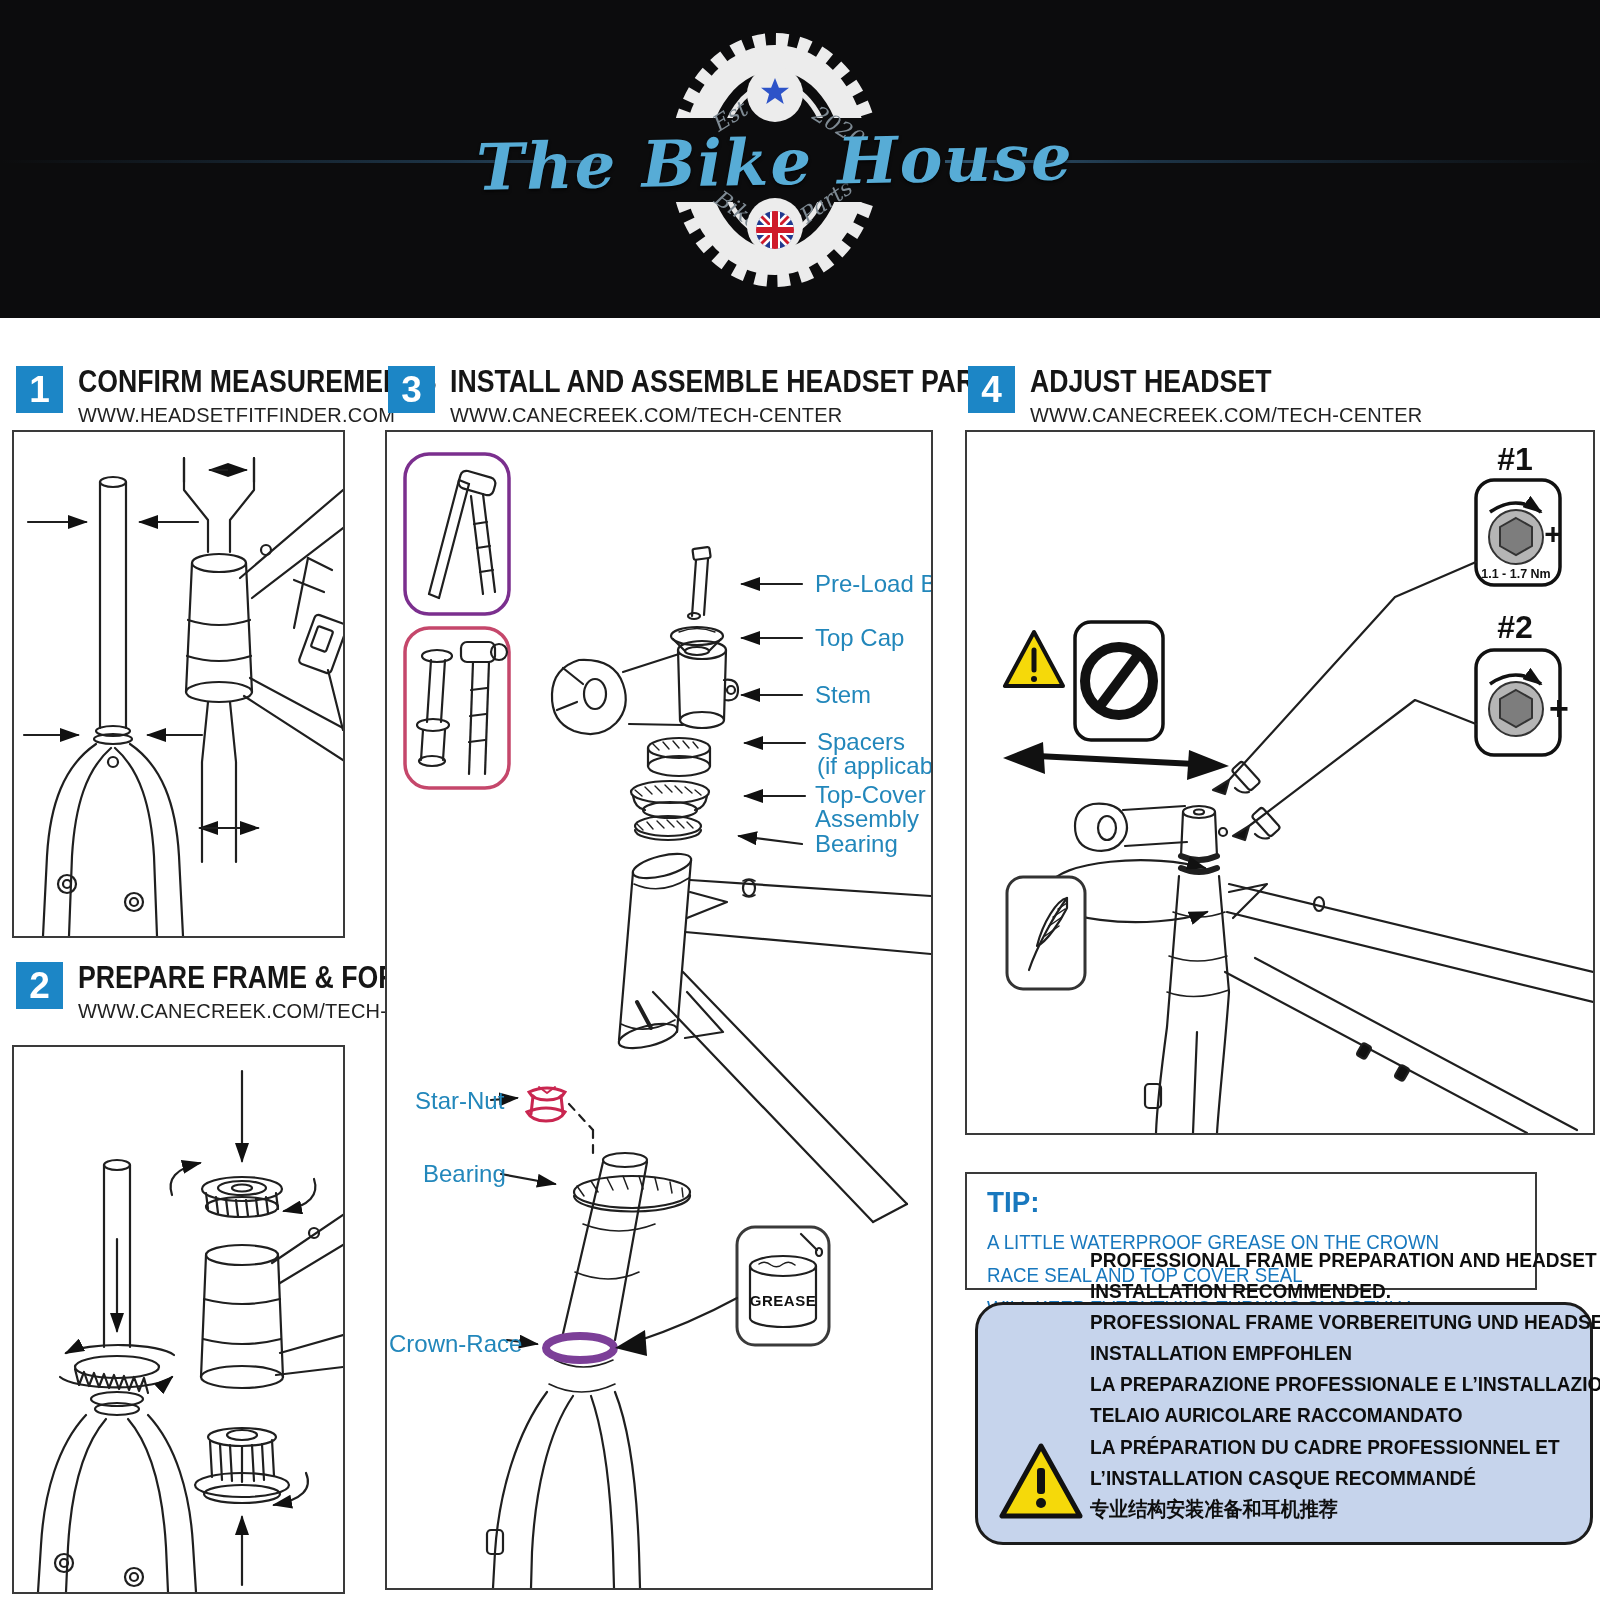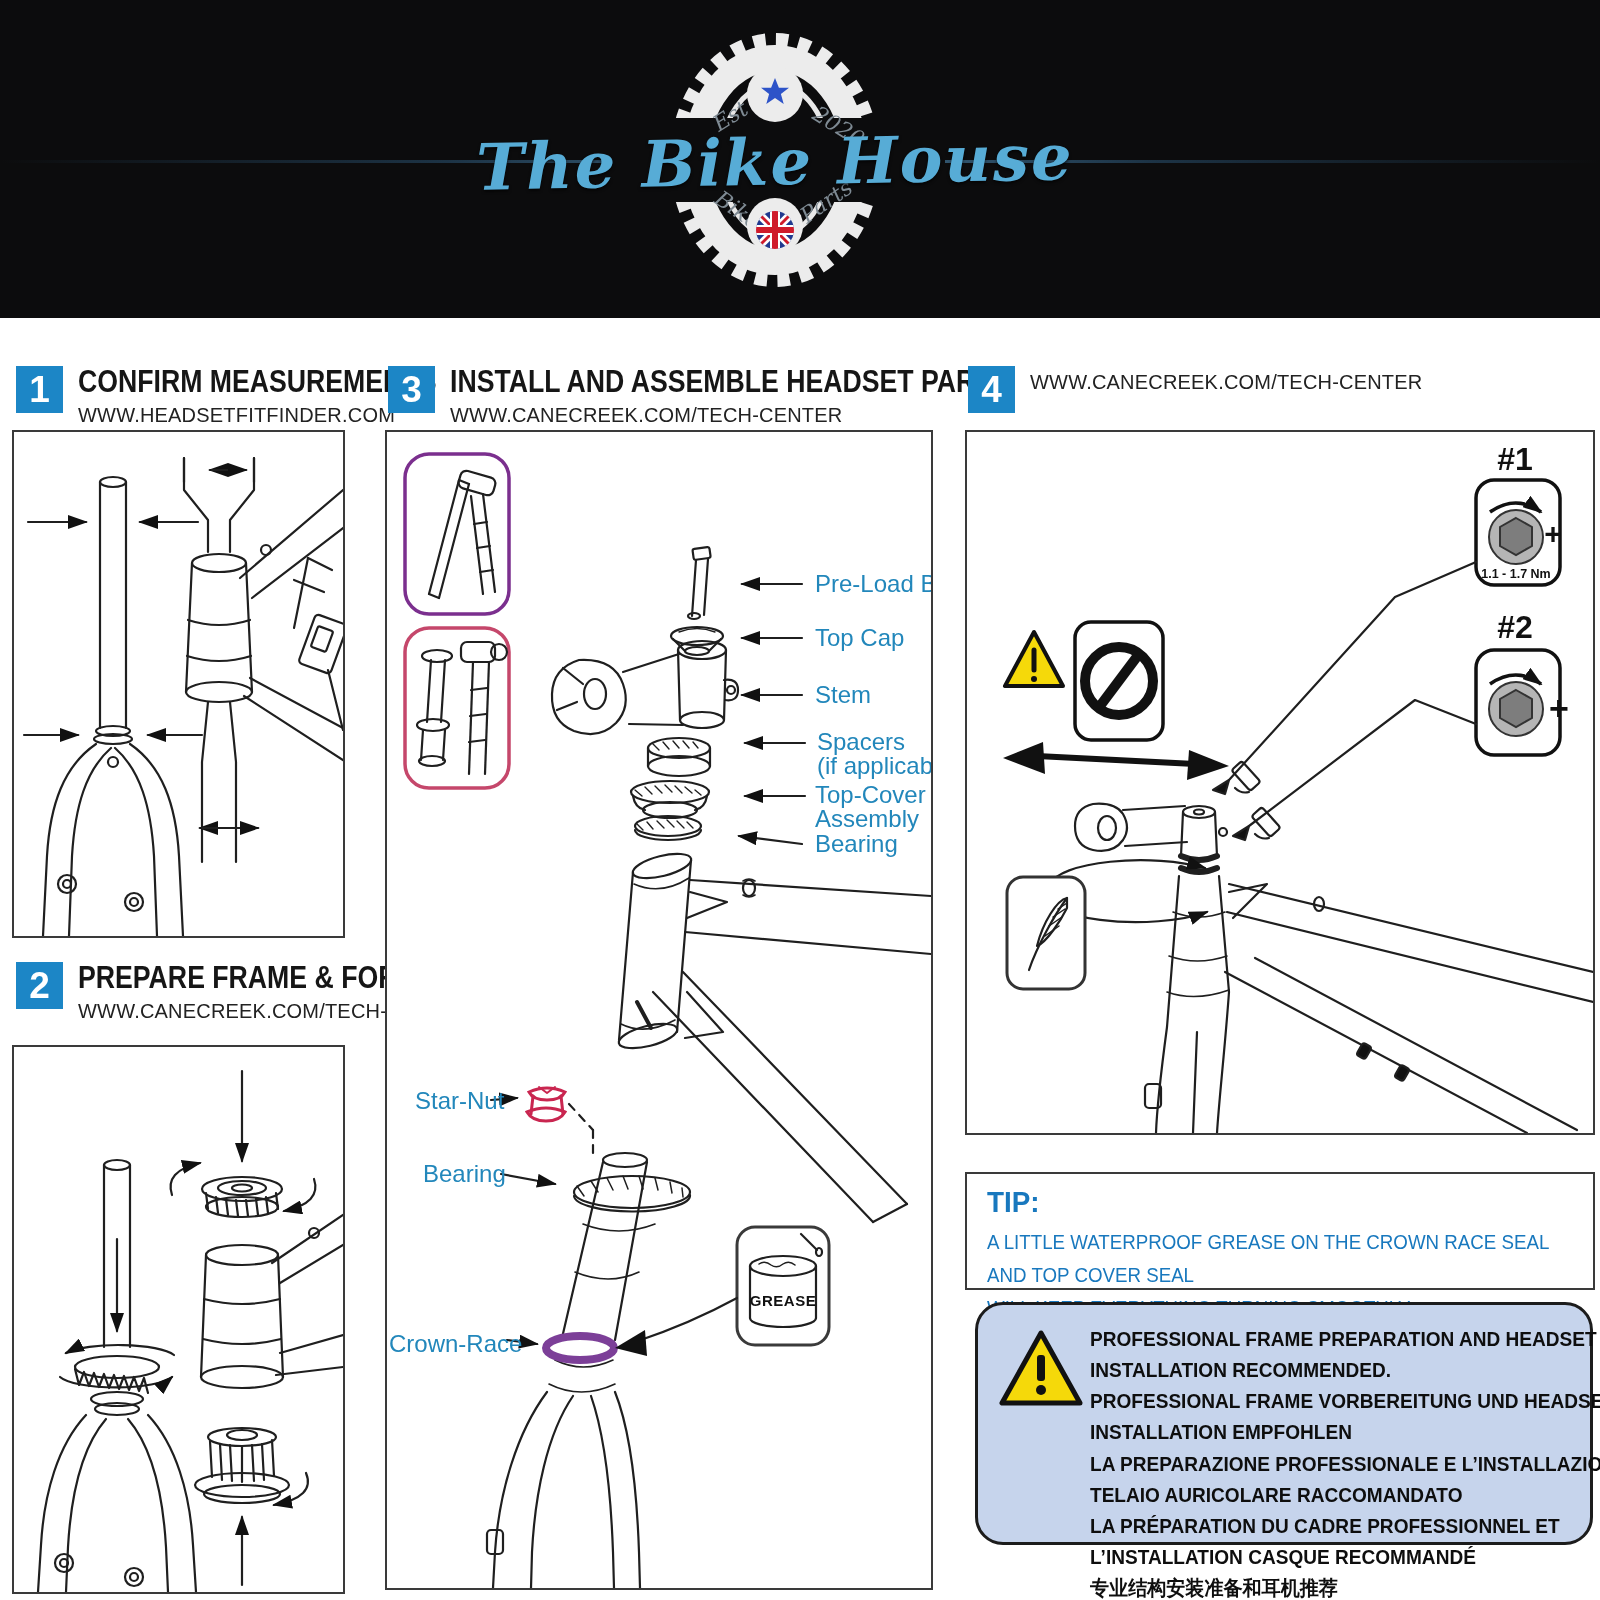--- a/index.html
+++ b/index.html
@@ -28,21 +28,21 @@
   
   .panel{position:absolute;border:2px solid #3a3a3a;background:#fff;box-sizing:border-box;}
   .panel svg{display:block;}
   
   .tipbox{position:absolute;border:2px solid #3a3a3a;background:#fff;box-sizing:border-box;padding:12px 20px;}
   .tip-inner{transform:scaleX(.96);transform-origin:0 0;}
   .tip-heading{color:#1878be;font-weight:bold;font-size:29px;margin-bottom:7px;}
   .tip-line{color:#1878be;font-size:19.5px;line-height:1.7;font-weight:500;}
   
   .warnbox{position:absolute;background:#c6d4ec;border:3px solid #1c1c1c;border-radius:28px;
-    box-sizing:border-box;display:flex;align-items:flex-start;padding:18px 22px 18px 14px;}
+    box-sizing:border-box;display:flex;align-items:flex-end;padding:18px 22px 18px 14px;}
   .warn-tri{flex:0 0 98px;display:flex;justify-content:center;}
   .warn-text{font-size:20.5px;font-weight:bold;color:#0e0e0e;line-height:1.52;
     transform:scaleX(.93);transform-origin:0 50%;white-space:nowrap;}
   
   .line-art{stroke:#1f1f1f;fill:none;stroke-width:2.2;stroke-linecap:round;stroke-linejoin:round;}
   text.bluelabel{fill:#2287bb;font-family:"Liberation Sans",sans-serif;font-size:24px;stroke:none;}
   text.small-ink{fill:#111;stroke:none;font-family:"Liberation Sans",sans-serif;}
 </style>
 </head>
 <body>
@@ -99,20 +99,21 @@
 <div class="step-head" style="left:388px;top:366px;">
   <div class="badge">3</div>
   <div>
     <div class="step-title"><span class="cond">INSTALL AND ASSEMBLE HEADSET PARTS</span></div>
     <div class="step-url">WWW.CANECREEK.COM/TECH-CENTER</div>
   </div>
 </div>
 <div class="step-head" style="left:968px;top:366px;">
   <div class="badge">4</div>
   <div>
+    <div class="step-title"><span class="cond">ADJUST HEADSET</span></div>
     <div class="step-url">WWW.CANECREEK.COM/TECH-CENTER</div>
   </div>
 </div>
 
 <div class="panel" style="left:12px;top:430px;width:333px;height:508px;">
 <svg width="329" height="504" viewBox="0 0 329 504">
   <defs>
     <marker id="p1a" markerUnits="userSpaceOnUse" markerWidth="20" markerHeight="14" refX="18" refY="7" orient="auto">
       <path d="M0,0 L20,7 L0,14 Z" fill="#111"></path>
     </marker>
@@ -503,21 +504,21 @@
     <rect x="392" y="612" width="10" height="14" rx="3" transform="rotate(30 397 619)" fill="#111"></rect>
     <rect x="430" y="634" width="10" height="14" rx="3" transform="rotate(30 435 641)" fill="#111"></rect>
     <path d="M200,595 C194,640 190,672 189,701"></path>
     <path d="M230,600 C228,645 227,674 226,701"></path>
     <path d="M262,560 C258,616 252,668 250,701"></path>
     <rect x="178" y="652" width="16" height="24" rx="4"></rect>
   </g>
 </svg>
 </div>
 
-<div class="tipbox" style="left:965px;top:1172px;width:630px;height:118px;">
+<div class="tipbox" style="left:965px;top:1172px;width:572px;height:118px;">
   <div class="tip-inner">
     <div class="tip-heading">TIP:</div>
     <div class="tip-line">A LITTLE WATERPROOF GREASE ON THE CROWN RACE SEAL AND TOP COVER SEAL</div>
     <div class="tip-line">WILL KEEP EVERYTHING TURNING SMOOTHLY.</div>
   </div>
 </div>
 
 <div class="warnbox" style="left:975px;top:1302px;width:618px;height:243px;">
   <div class="warn-tri">
     <svg width="98" height="88" viewBox="0 0 98 88">

